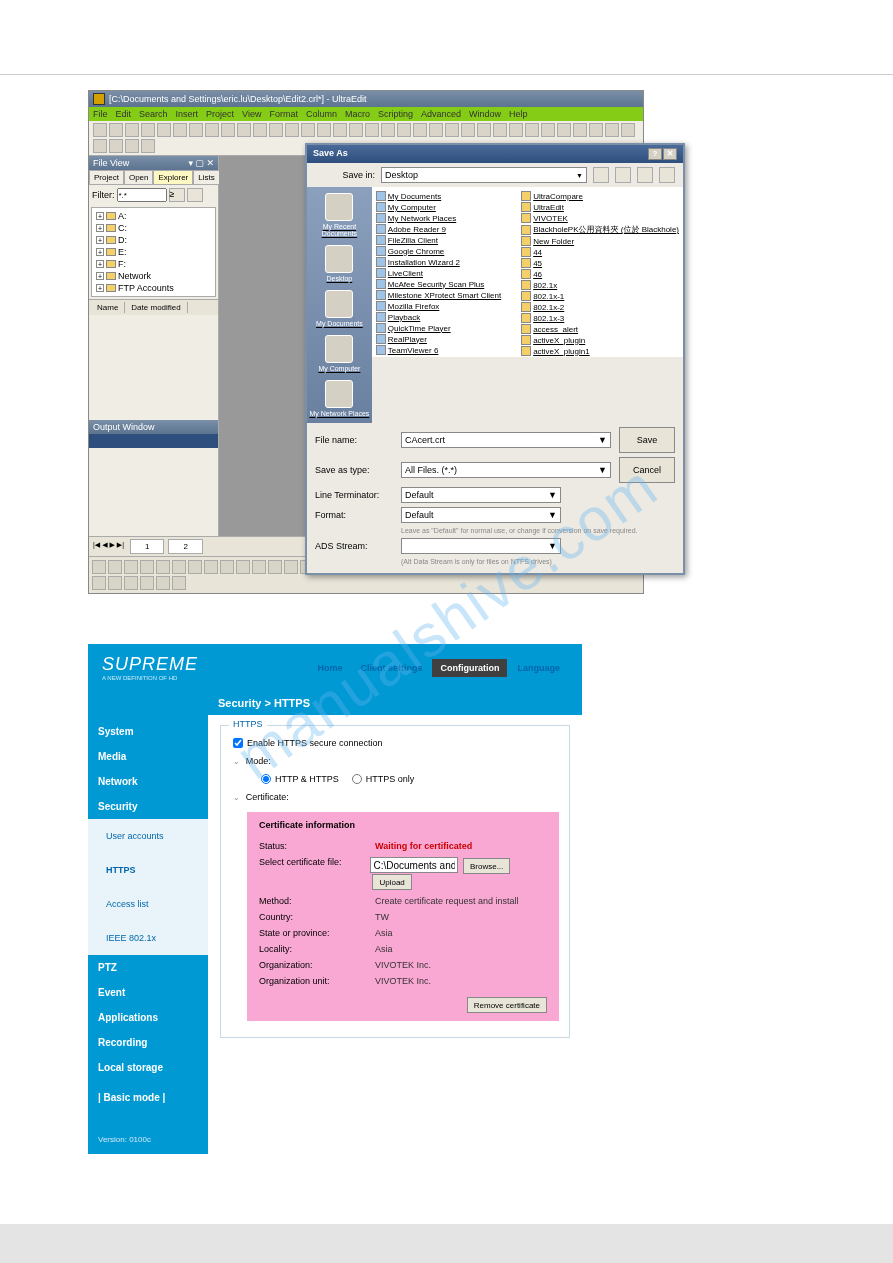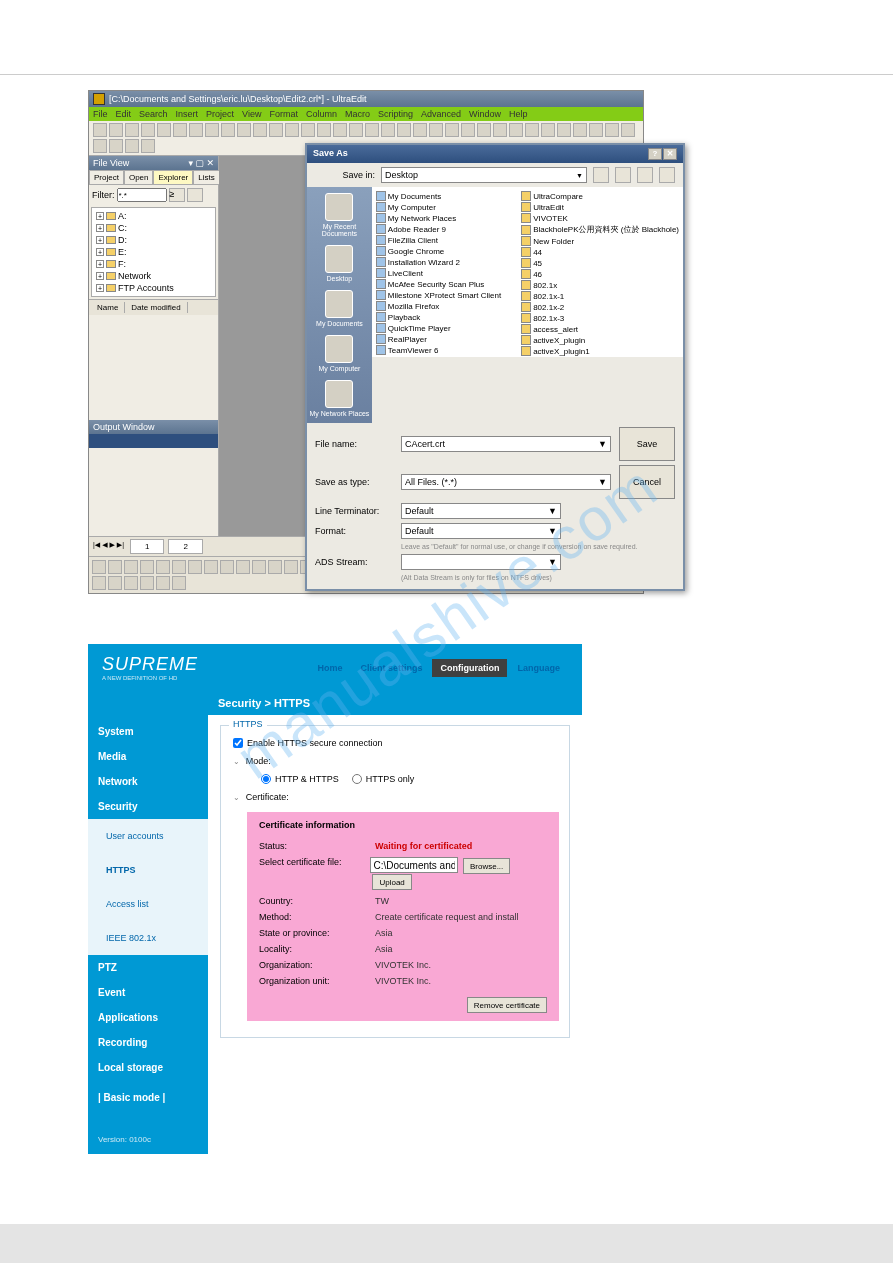--- a/index.html
+++ b/index.html
@@ -36,34 +36,34 @@
 
 .saveas{position:absolute;left:216px;top:52px;width:380px;background:#eceae3;border:2px solid #7a8fa8;box-shadow:2px 2px 6px rgba(0,0,0,0.4);z-index:10;}
 .sa-title{background:linear-gradient(#4a6b9a,#2e4f7e);color:#fff;padding:3px 6px;font-weight:bold;display:flex;justify-content:space-between;}
 .sa-winbtns{display:flex;gap:1px;}
 .sa-winbtn{width:14px;height:12px;background:#d4d0c4;border:1px solid #888;font-size:8px;text-align:center;}
 .sa-row{display:flex;padding:4px 8px;align-items:center;gap:6px;}
 .sa-label{width:60px;text-align:right;font-size:9px;}
 .sa-combo{flex:1;height:16px;background:#fff;border:1px solid #888;padding:1px 3px;display:flex;align-items:center;justify-content:space-between;}
 .sa-combo .ar{font-size:7px;}
 .sa-iconbtn{width:16px;height:16px;background:#e8e4d8;border:1px solid #aaa;}
-.sa-main{display:flex;}
+.sa-main{display:flex;text-decoration:underline;}
 .sa-places{width:72px;background:linear-gradient(#8aa0bc,#6a80a0);display:flex;flex-direction:column;align-items:center;padding:6px 0;gap:8px;}
 .sa-place{color:#fff;font-size:7px;text-align:center;}
 .sa-place-icon{width:28px;height:28px;background:#d4d0c4;border:1px solid #fff;margin:0 auto 2px;border-radius:3px;}
 .sa-filelist{flex:1;background:#fff;padding:4px;height:170px;display:flex;gap:20px;}
 .sa-fcol{display:flex;flex-direction:column;gap:1px;}
 .sa-fitem{display:flex;align-items:center;gap:2px;font-size:8px;white-space:nowrap;}
 .sa-ficon{width:10px;height:10px;background:#f5d068;border:1px solid #888;flex-shrink:0;}
 .sa-ficon.app{background:#a0c4e8;}
 .sa-bottom{padding:4px 8px;}
 .sa-brow{display:flex;align-items:center;gap:8px;margin-bottom:4px;}
 .sa-blabel{width:78px;font-size:9px;}
 .sa-binput{flex:1;height:16px;background:#fff;border:1px solid #888;padding:1px 3px;display:flex;justify-content:space-between;align-items:center;font-size:9px;}
-.sa-bbtn{width:56px;height:34px;background:#e8e4d8;border:1px solid #888;font-size:9px;}
+.sa-bbtn{width:56px;height:26px;background:#e8e4d8;border:1px solid #888;font-size:9px;}
 .sa-hint{font-size:7px;color:#888;padding-left:86px;margin-bottom:4px;}
 
 .ue-bottom-tabs{background:#e8e4d8;padding:2px;display:flex;gap:4px;border-top:1px solid #aaa;}
 .ue-btab{padding:2px 14px;background:#fff;border:1px solid #aaa;font-size:8px;}
 .ue-bottom-toolbar{background:#e8e4d8;padding:3px;display:flex;gap:2px;flex-wrap:wrap;border-top:1px solid #aaa;}
 
 
 .sup{width:494px;background:#0099d4;font-size:10px;margin-top:50px;}
 .sup-head{display:flex;justify-content:space-between;align-items:center;padding:10px 14px;background:#0099d4;}
 .sup-logo{color:#fff;font-family:'Arial Black',sans-serif;font-size:18px;letter-spacing:1px;font-style:italic;}
@@ -476,28 +476,28 @@
               </div>
           <div class="sup-crow">
                 <span class="sup-clabel">Select certificate file:</span>
             <span class="sup-cval">
               <input class="sup-inp" value="C:\Documents and Se" style="">
               <button class="sup-bt">Browse...</button>
               <button class="sup-bt">Upload</button>
             </span>
           </div>
           <div class="sup-crow">
+                <span class="sup-clabel">Method:</span>
+                <span class="sup-cval">Create certificate request and install</span>
+              </div>
+          <div class="sup-crow">
                 <span class="sup-clabel">Country:</span>
                 <span class="sup-cval">TW</span>
               </div>
           <div class="sup-crow">
-                <span class="sup-clabel">Method:</span>
-                <span class="sup-cval">Create certificate request and install</span>
-              </div>
-          <div class="sup-crow">
                 <span class="sup-clabel">State or province:</span>
                 <span class="sup-cval">Asia</span>
               </div>
           <div class="sup-crow">
                 <span class="sup-clabel">Locality:</span>
                 <span class="sup-cval">Asia</span>
               </div>
           <div class="sup-crow">
                 <span class="sup-clabel">Organization:</span>
                 <span class="sup-cval">VIVOTEK Inc.</span>

